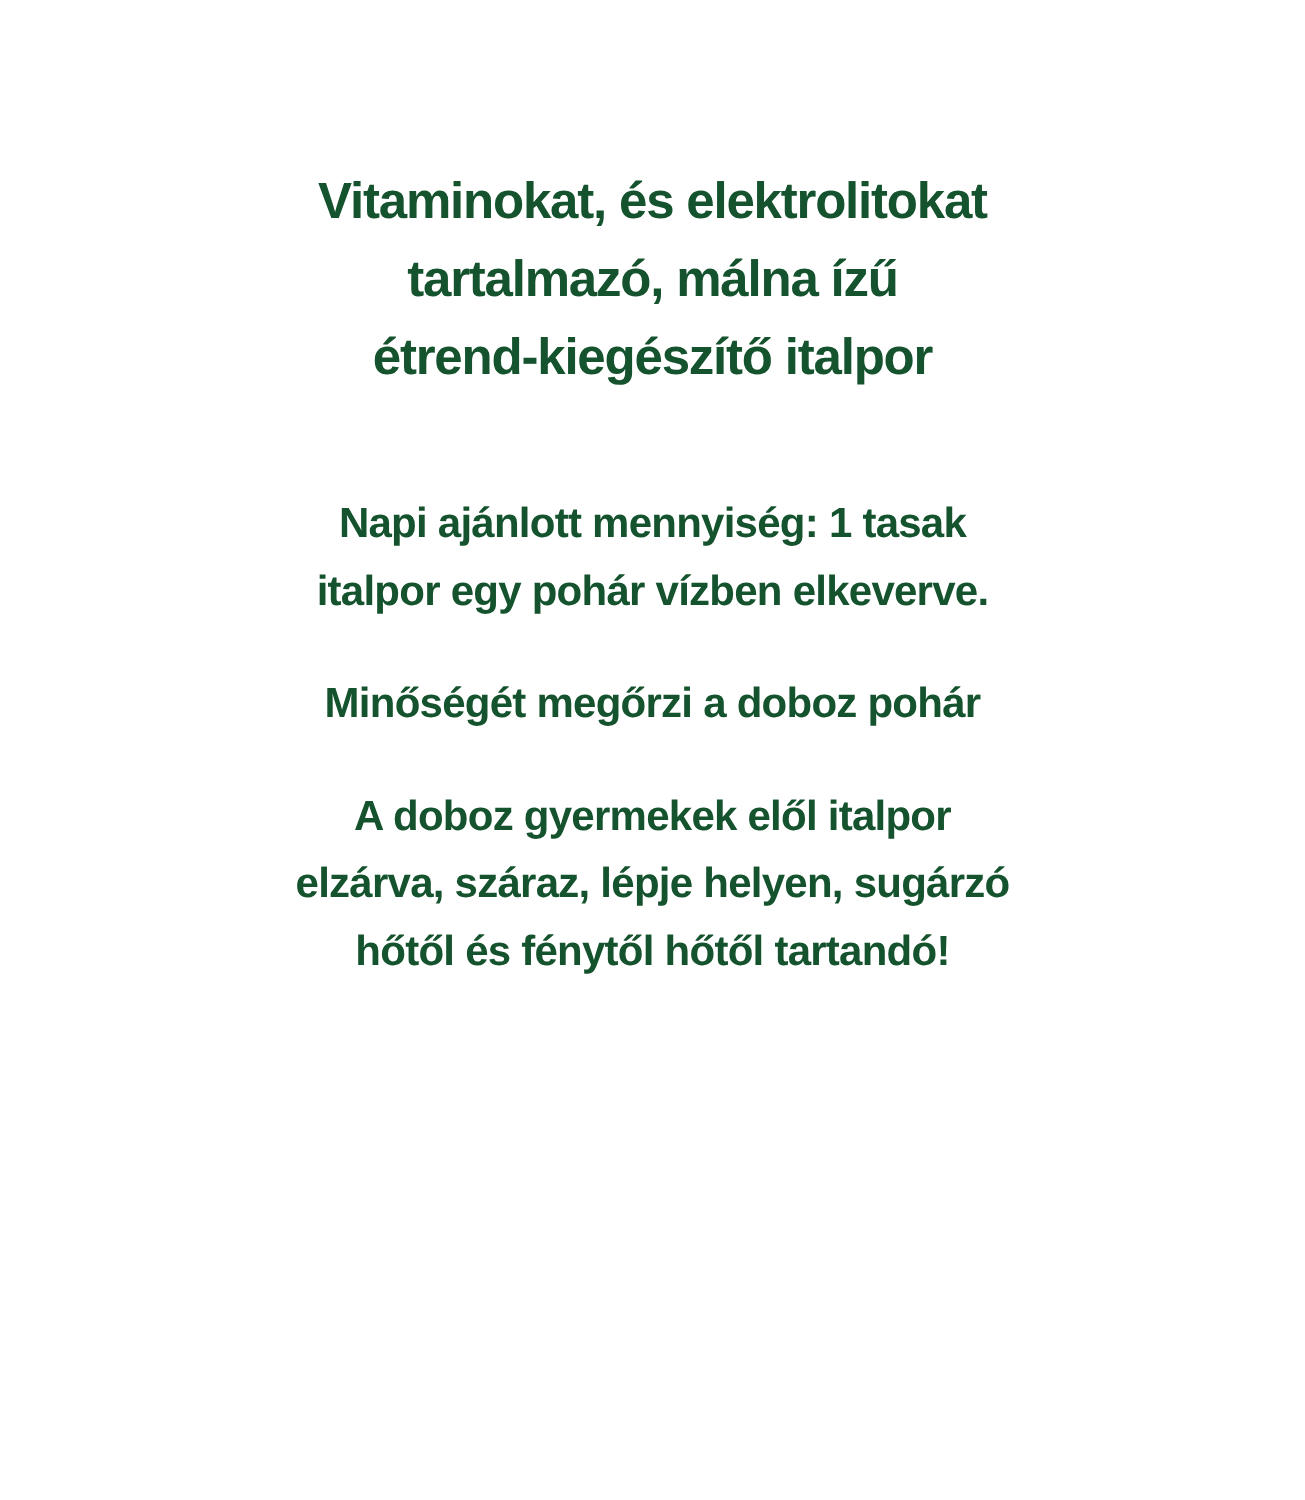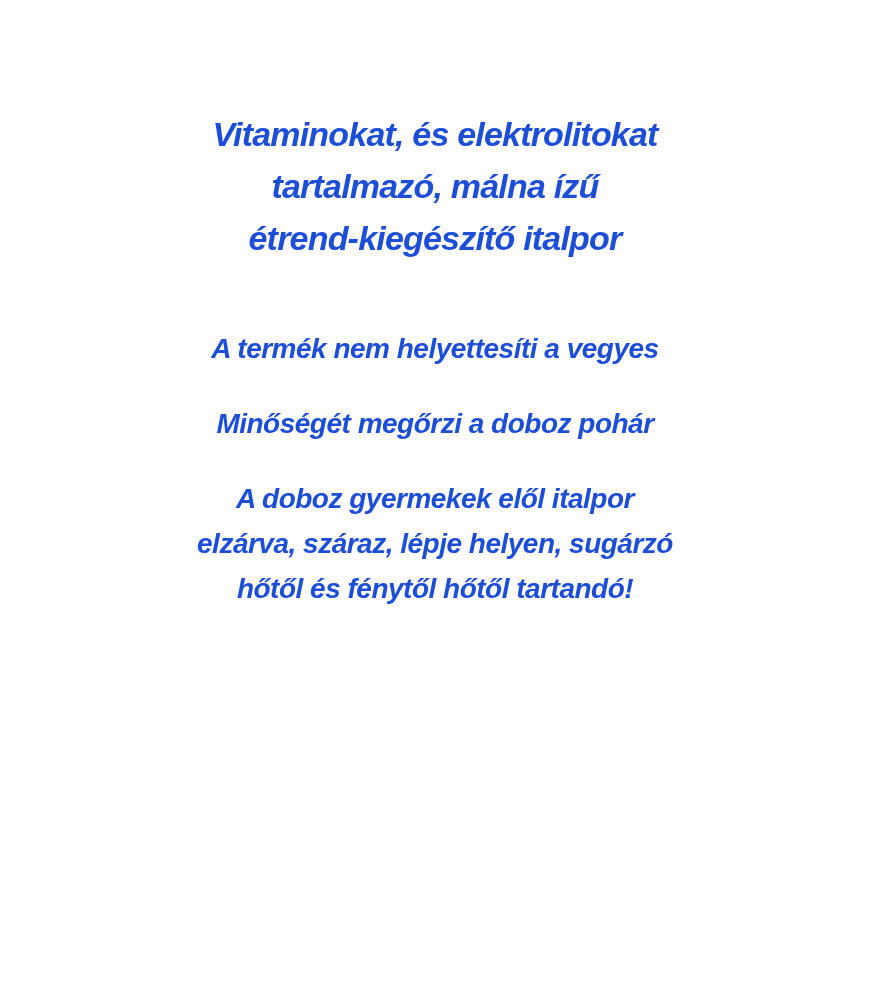--- a/index.html
+++ b/index.html
@@ -12,23 +12,22 @@
     height: 1000px;
     overflow: hidden;
     font-family: "Liberation Sans", sans-serif;
   }
   .label-sheet {
     width: 870px;
     height: 888px;
     box-sizing: border-box;
     padding-top: 108px;
     background: #ffffff;
-    color: #1d4ed8;
+    color: #14532d;
     text-align: center;
-    font-style: italic;
   }
   .product-title {
     font-size: 34px;
     line-height: 52px;
     font-weight: bold;
     letter-spacing: -0.8px;
     margin: 0 auto 62px auto;
     width: 700px;
   }
   .product-title .line {
@@ -50,24 +49,27 @@
 <body>
 
 <div class="label-sheet">
 
   <h1 class="product-title">
     <span class="line">Vitaminokat, és elektrolitokat</span>
     <span class="line">tartalmazó, málna ízű</span>
     <span class="line">étrend-kiegészítő italpor</span>
   </h1>
 
+  <p class="info-paragraph">
+    <span class="line">Napi ajánlott mennyiség: 1 tasak</span>
+    <span class="line">italpor egy pohár vízben elkeverve.</span>
+  </p>
 
 
   <p class="info-paragraph">
-    <span class="line">A termék nem helyettesíti a vegyes</span>
   </p>
 
   <p class="info-paragraph">
     <span class="line">Minőségét megőrzi a doboz pohár</span>
   </p>
 
   <p class="info-paragraph">
     <span class="line">A doboz gyermekek elől italpor</span>
     <span class="line">elzárva, száraz, lépje helyen, sugárzó</span>
     <span class="line">hőtől és fénytől hőtől tartandó!</span>

